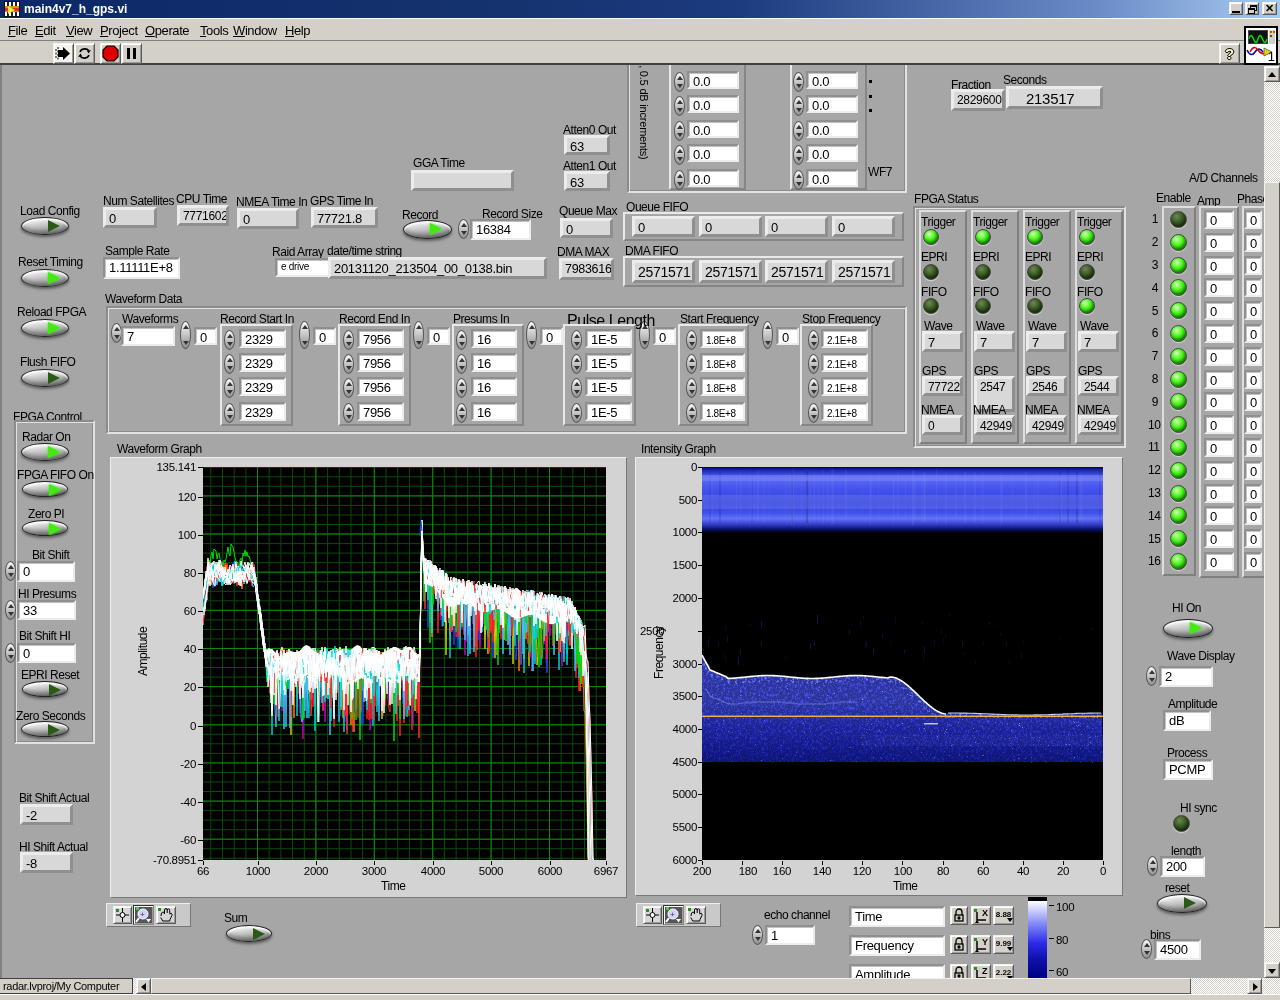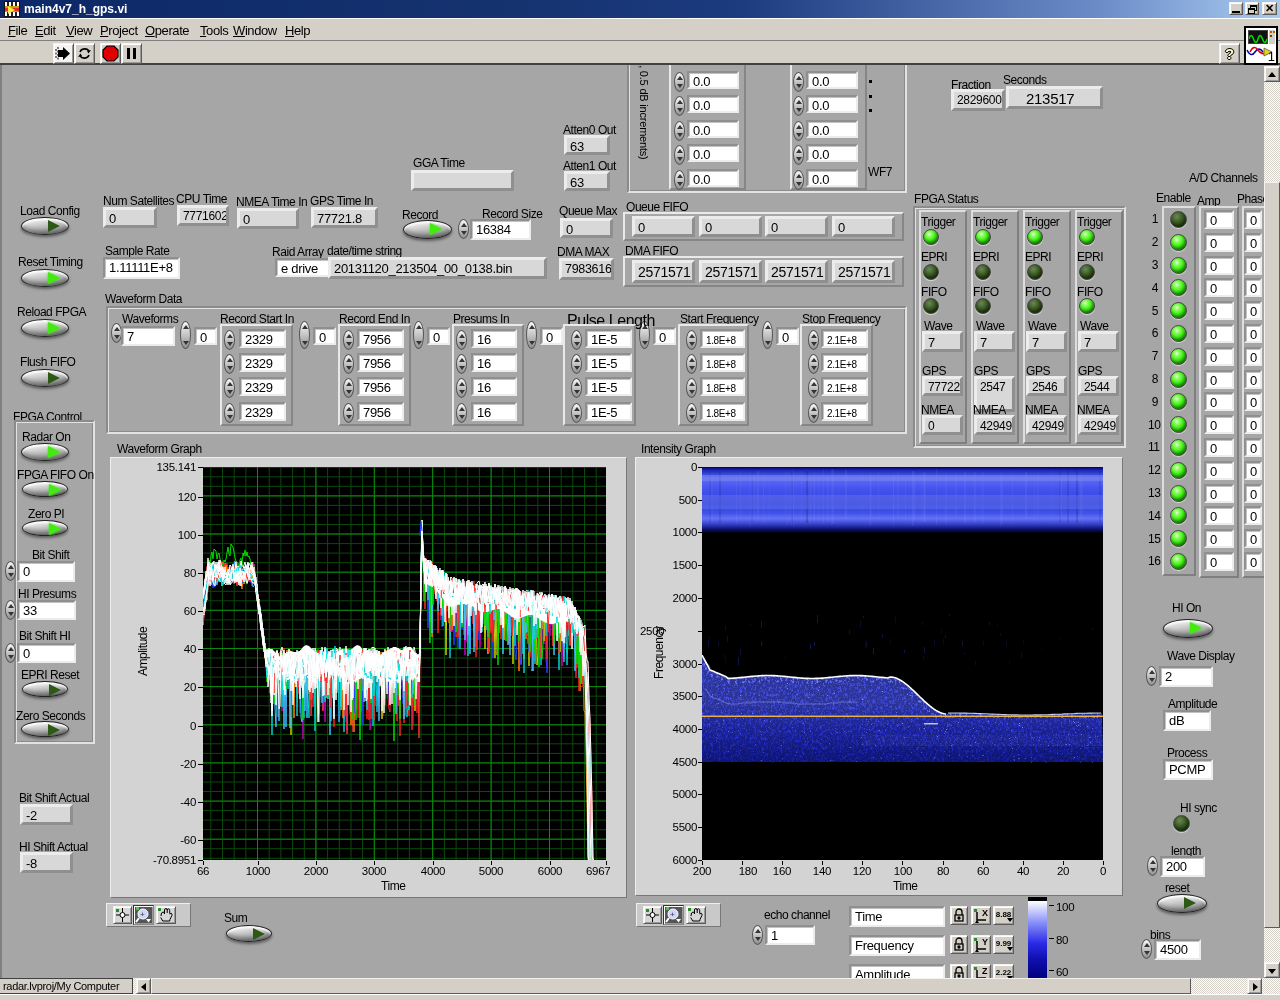--- a/index.html
+++ b/index.html
@@ -175,21 +175,21 @@
 <div class="ind" style="left:103px;top:207px;width:54px;height:21px;font-size:13px">0</div>
 <div class="lbl" style="left:176px;top:192px;font-size:12px">CPU Time</div>
 <div class="ind" style="left:177px;top:205px;width:52px;height:21px;font-size:12px">7771602</div>
 <div class="lbl" style="left:236px;top:195px;font-size:12px">NMEA Time In</div>
 <div class="ind" style="left:237px;top:208px;width:62px;height:21px;font-size:13px">0</div>
 <div class="lbl" style="left:310px;top:194px;font-size:12px">GPS Time In</div>
 <div class="ind" style="left:311px;top:207px;width:67px;height:21px;font-size:13px">77721.8</div>
 <div class="lbl" style="left:105px;top:244px;font-size:12px">Sample Rate</div>
 <div class="wht" style="left:103px;top:257px;width:77px;height:22px;font-size:13px">1.11111E+8</div>
 <div class="lbl" style="left:272px;top:245px;font-size:12px">Raid Array</div>
-<div class="wht" style="left:275px;top:258px;width:64px;height:19px;font-size:13px">e drive</div>
+<div class="wht" style="left:275px;top:258px;width:64px;height:19px;font-size:10px">e drive</div>
 <div class="lbl" style="left:327px;top:244px;font-size:12px">date/time string</div>
 <div class="ind" style="left:328px;top:257px;width:219px;height:22px;font-size:13px">20131120_213504_00_0138.bin</div>
 <div class="lbl" style="left:413px;top:156px;font-size:12px">GGA Time</div>
 <div class="ind" style="left:411px;top:170px;width:103px;height:21px;font-size:13px"></div>
 <div class="lbl" style="left:402px;top:208px;font-size:12px">Record</div>
 <div class="pill on" style="left:403px;top:220px;width:49px;height:19px">
     <i></i>
   </div>
 <div class="lbl" style="left:482px;top:207px;font-size:12px">Record Size</div>
 <div class="spin" style="left:458px;top:219px;width:11px;height:20px"></div>
@@ -506,21 +506,21 @@
 <div class="axl" style="left:296px;top:865px;width:40px;text-align:center">2000</div>
 <div class="tick" style="left:316px;top:861px;width:1px;height:4px"></div>
 <div class="axl" style="left:354px;top:865px;width:40px;text-align:center">3000</div>
 <div class="tick" style="left:374px;top:861px;width:1px;height:4px"></div>
 <div class="axl" style="left:413px;top:865px;width:40px;text-align:center">4000</div>
 <div class="tick" style="left:433px;top:861px;width:1px;height:4px"></div>
 <div class="axl" style="left:471px;top:865px;width:40px;text-align:center">5000</div>
 <div class="tick" style="left:491px;top:861px;width:1px;height:4px"></div>
 <div class="axl" style="left:530px;top:865px;width:40px;text-align:center">6000</div>
 <div class="tick" style="left:550px;top:861px;width:1px;height:4px"></div>
-<div class="axl" style="left:586px;top:865px;width:40px;text-align:left">6967</div>
+<div class="axl" style="left:586px;top:865px;width:40px;text-align:center">6967</div>
 <div class="tick" style="left:606px;top:861px;width:1px;height:4px"></div>
 <div class="lbl" style="left:381px;top:879px;font-size:12px">Time</div>
 <div class="lbl" style="left:136px;top:676px;transform:rotate(-90deg);transform-origin:0 0">Amplitude</div>
 <svg class="ab" style="left:203px;top:467px" width="403" height="393" viewBox="0 0 403 393">
     <rect width="403" height="393" fill="#000"></rect>
     <line x1="7.8" y1="0" x2="7.8" y2="393" stroke="#0a4b0a" stroke-width="1"></line>
     <line x1="19.5" y1="0" x2="19.5" y2="393" stroke="#0a4b0a" stroke-width="1"></line>
     <line x1="31.2" y1="0" x2="31.2" y2="393" stroke="#0a4b0a" stroke-width="1"></line>
     <line x1="42.9" y1="0" x2="42.9" y2="393" stroke="#0a4b0a" stroke-width="1"></line>
     <line x1="54.5" y1="0" x2="54.5" y2="393" stroke="#0a4b0a" stroke-width="1"></line>

